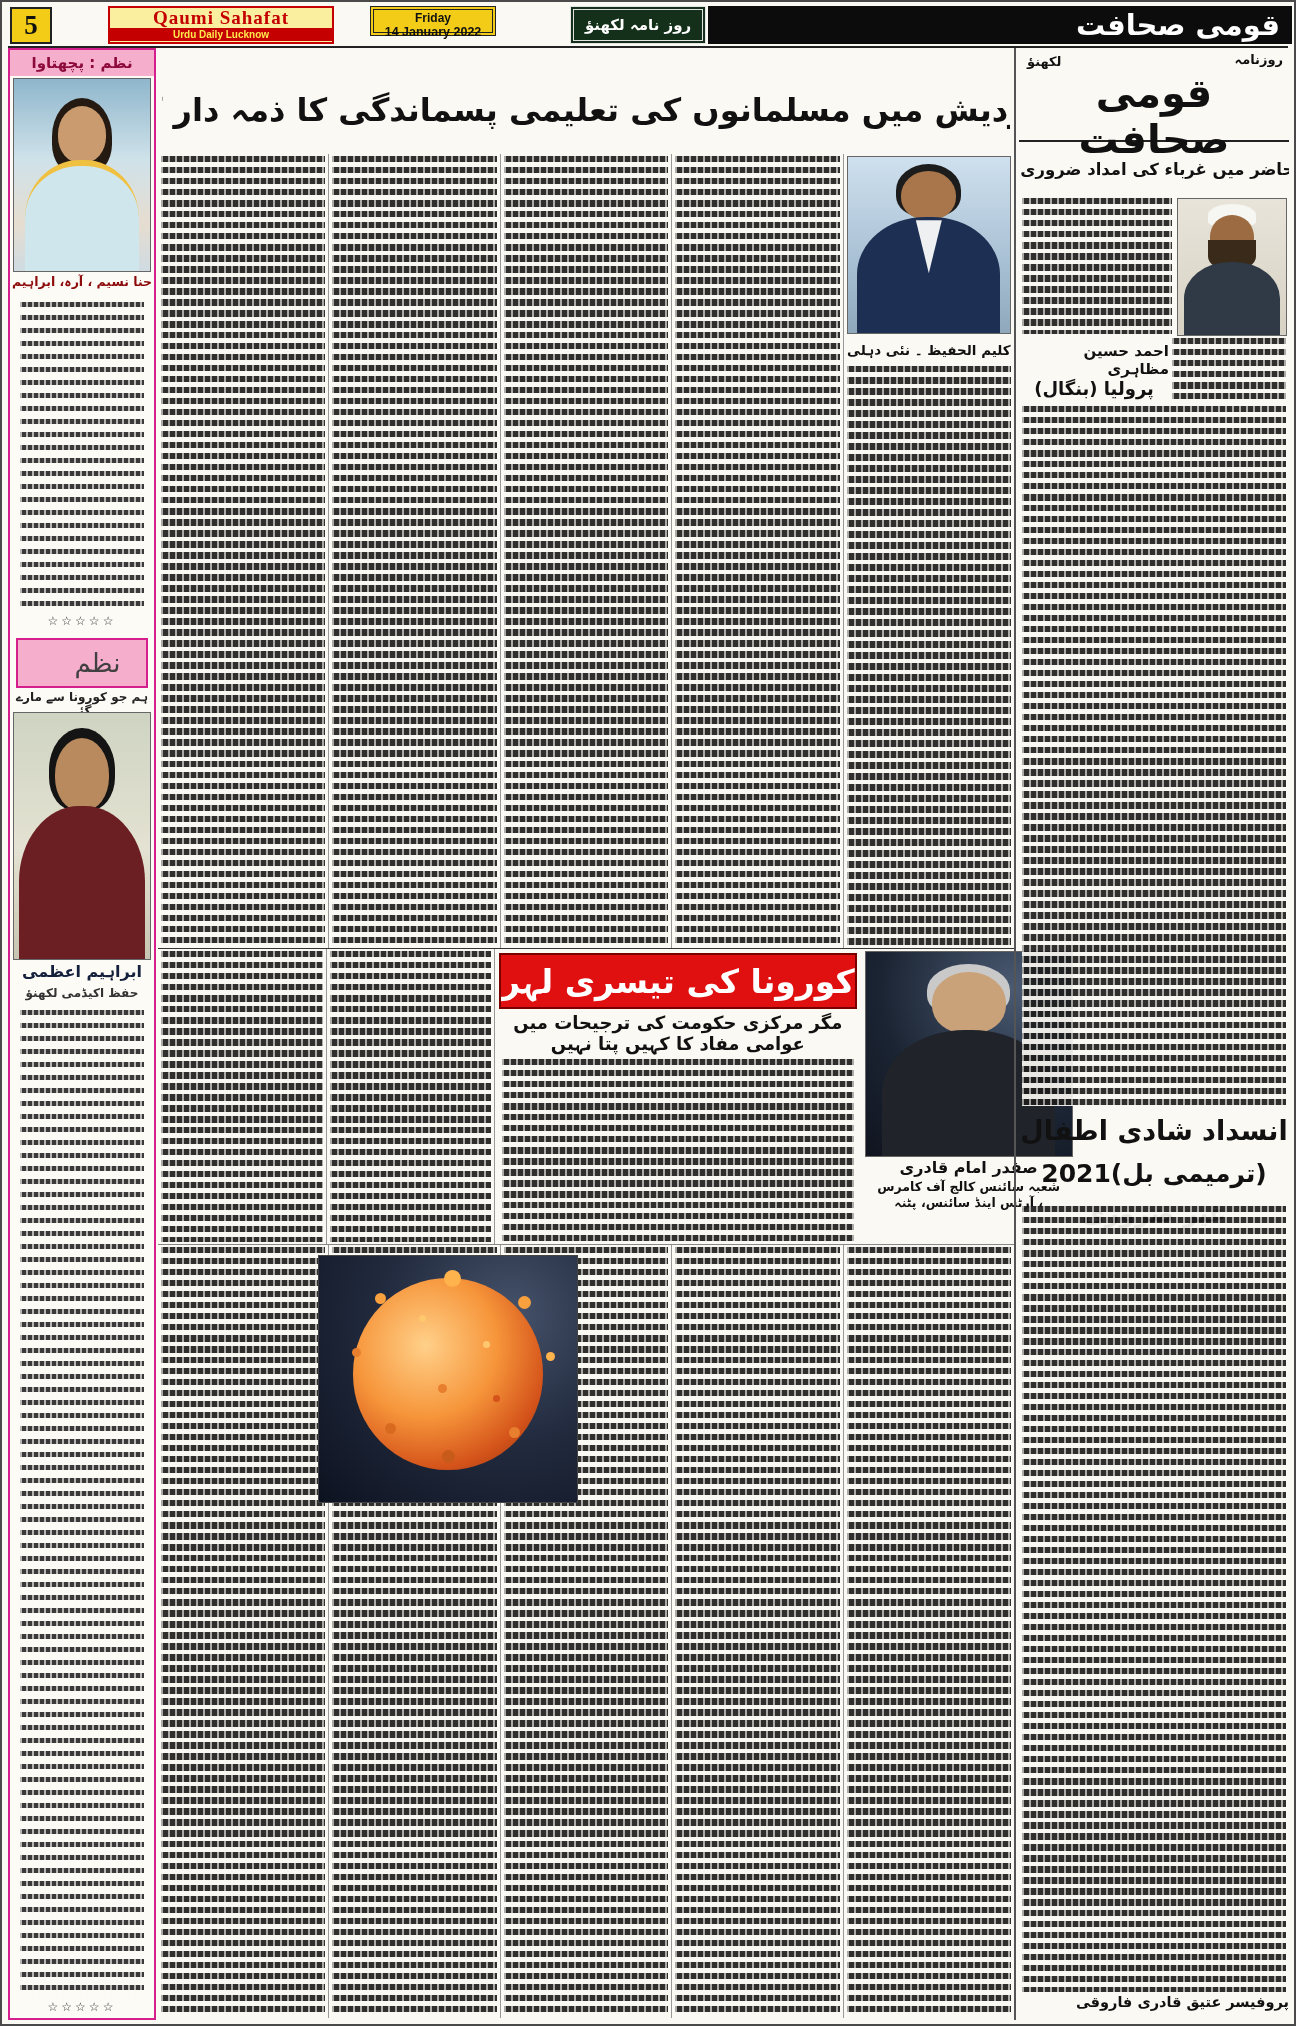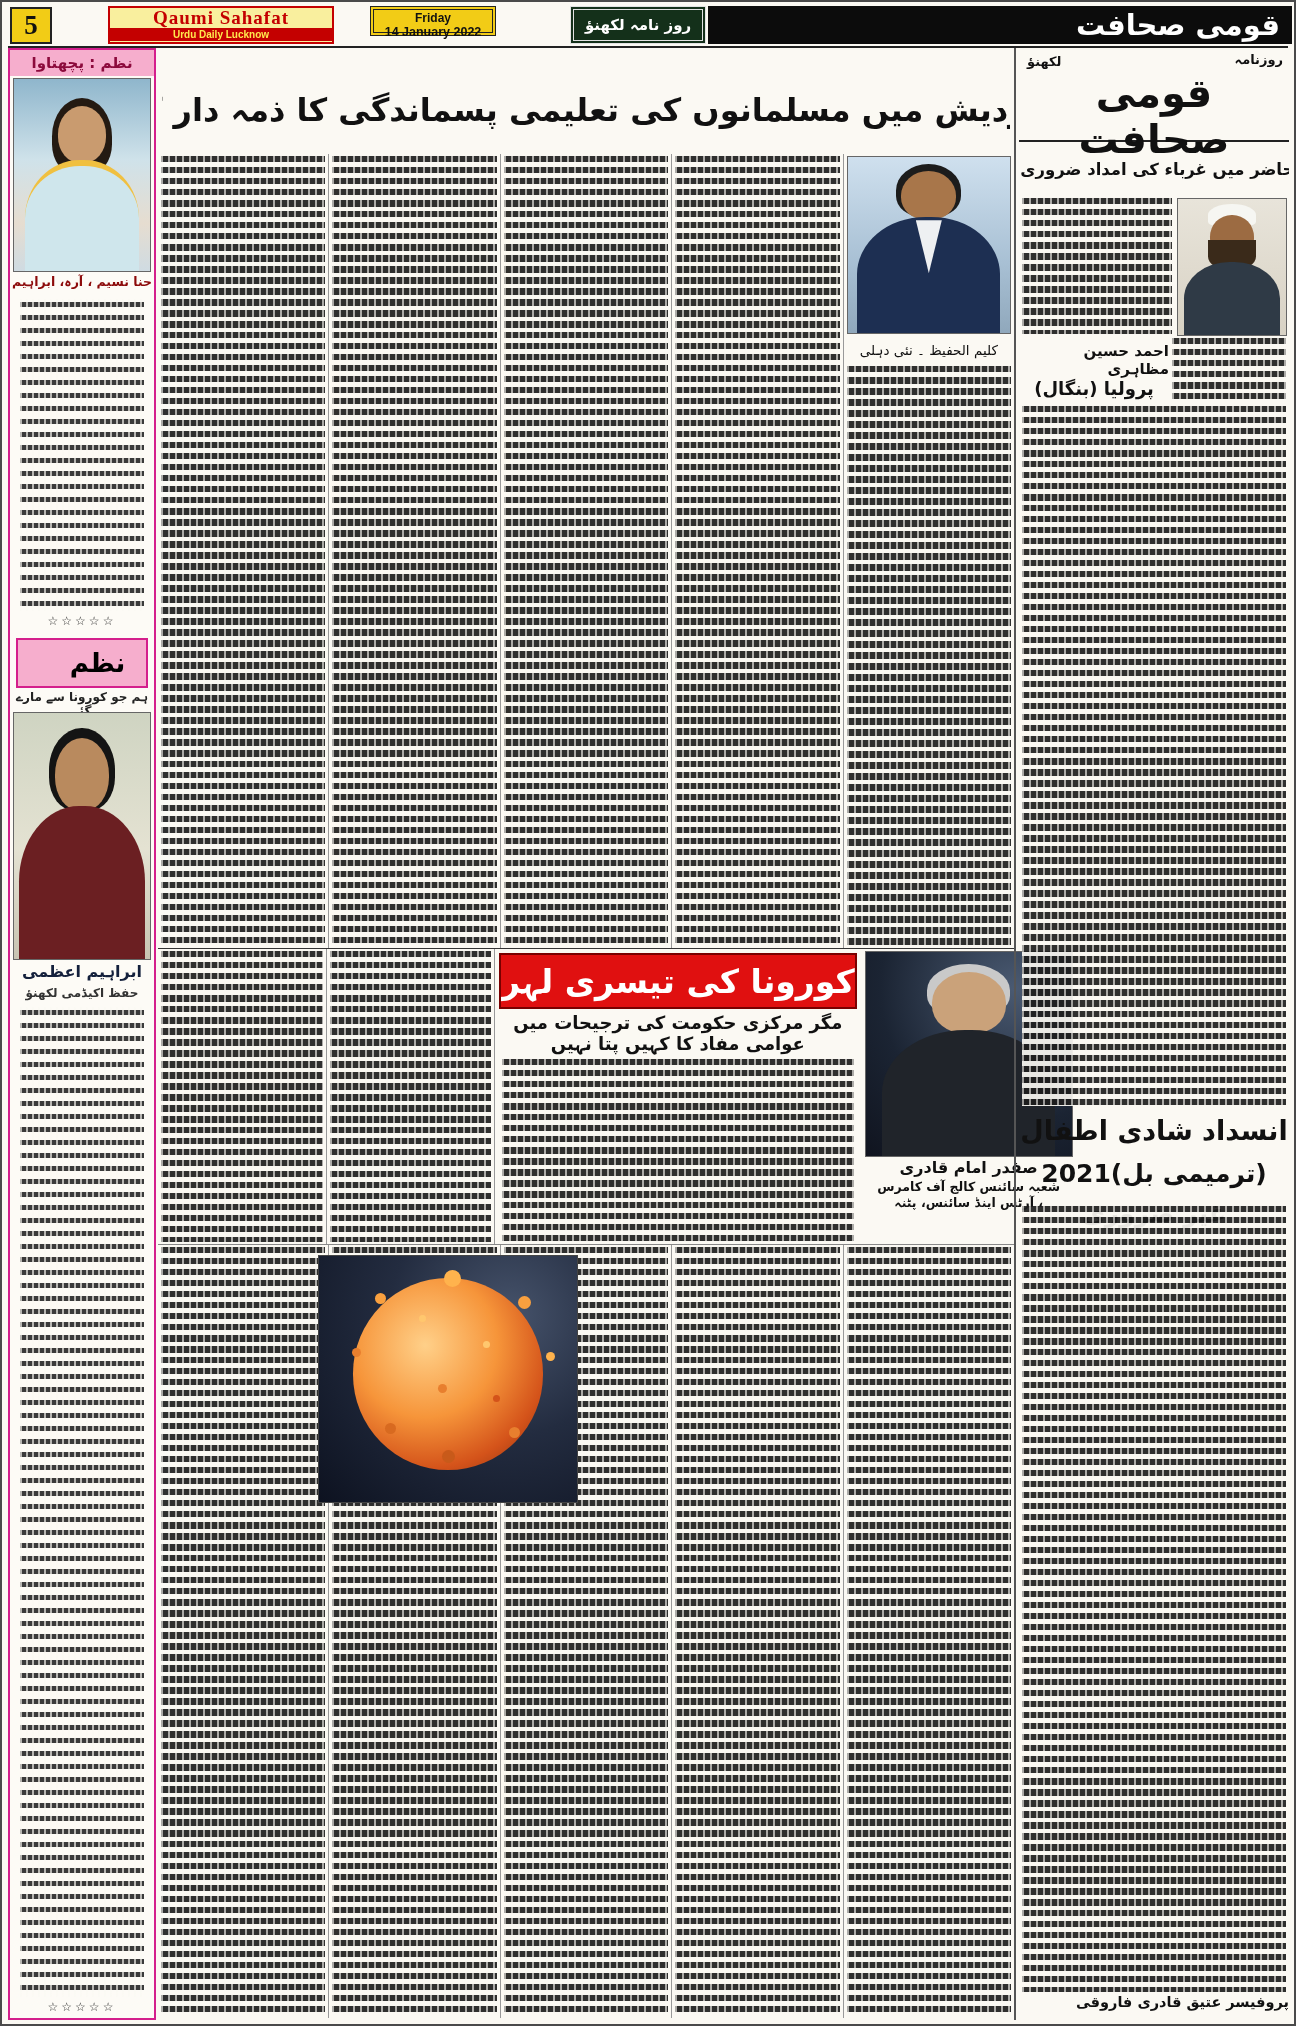--- a/index.html
+++ b/index.html
@@ -46,22 +46,22 @@
   .ph-body{position:absolute;border-radius:48% 48% 0 0;}
   .ph-shirt{position:absolute;background:#eef0f2;}
   .ph-cap{position:absolute;border-radius:50% 50% 20% 20%;background:#f6f6f2;}
   .ph-beard{position:absolute;border-radius:0 0 45% 45%;}
 
   
   .leftcol{position:absolute;left:6px;top:46px;width:148px;height:1972px;border:2px solid #d41f8c;
            box-sizing:border-box;display:flex;flex-direction:column;background:#fdfbf6;}
   .poem-hdr1{height:26px;background:#f6aecd;color:#8c0a3c;font-weight:bold;font-size:15px;
            display:flex;align-items:center;justify-content:center;}
-  .poem-hdr2{height:46px;margin:6px 6px 2px;background:#f6aecd;border:2px solid #d41f8c;color:#000000;
-           font-weight:bold;font-size:26px;display:flex;align-items:center;justify-content:center;padding-left:31px;}
+  .poem-hdr2{height:46px;margin:6px 6px 2px;background:#f6aecd;border:2px solid #d41f8c;color:#404040;
+           font-weight:normal;font-size:26px;display:flex;align-items:center;justify-content:center;padding-left:31px;}
   .poem-title{height:20px;text-align:center;font-weight:bold;font-size:12px;color:#222;}
   .poet-name{height:22px;text-align:center;font-weight:bold;font-size:12.5px;color:#8c0a0a;}
   .poet-name2{height:24px;text-align:center;font-weight:bold;font-size:16px;color:#14203c;}
   .poet-place{height:18px;text-align:center;font-weight:bold;font-size:12px;color:#333;}
   .stars{height:18px;text-align:center;font-size:12px;letter-spacing:3px;color:#333;flex:none;}
 
   
   .rightcol{position:absolute;left:1012px;top:46px;width:278px;height:1972px;border-left:2px solid #555;
            box-sizing:border-box;display:flex;flex-direction:column;padding:0 3px;}
   .r-masthead{height:92px;position:relative;border-bottom:2px solid #222;flex:none;}
@@ -83,21 +83,21 @@
   
   .middle{position:absolute;left:156px;top:46px;width:856px;height:1972px;box-sizing:border-box;}
   .m-headline{position:absolute;left:4px;right:4px;top:22px;height:80px;display:flex;align-items:center;
            justify-content:center;font-size:32px;font-weight:bold;white-space:nowrap;overflow:hidden;}
   .band{position:absolute;left:0;right:0;display:flex;}
   .bandB{top:106px;height:794px;}
   .bandC{top:900px;height:296px;border-top:1.5px solid #333;box-sizing:border-box;}
   .bandD{top:1196px;height:774px;border-top:1px solid #888;box-sizing:border-box;}
   .col{flex:1;display:flex;flex-direction:column;}
   .col + .col{border-left:1px solid #999;}
-  .m-photo-cap{height:28px;text-align:center;font-weight:normal;font-size:13.5px;flex:none;
+  .m-photo-cap{height:28px;text-align:center;font-weight:bold;font-size:13.5px;flex:none;
            display:flex;align-items:center;justify-content:center;}
   .bandC-left{width:336px;flex:none;display:flex;border-right:1px solid #999;}
   .bandC-right{flex:1;display:flex;}
   .bannerCol{flex:1;display:flex;flex-direction:column;padding:4px 4px 0;}
   .banner{height:56px;background:#e01010;border:2px solid #7a0000;box-sizing:border-box;color:#fff;
            font-size:33px;font-weight:bold;display:flex;align-items:center;justify-content:center;
            white-space:nowrap;overflow:hidden;}
   .subhead{min-height:44px;display:flex;align-items:center;justify-content:center;text-align:center;
            font-weight:bold;font-size:18px;line-height:21px;padding:2px 0;}
   .photoCol{width:216px;flex:none;display:flex;flex-direction:column;align-items:center;padding-top:2px;}

